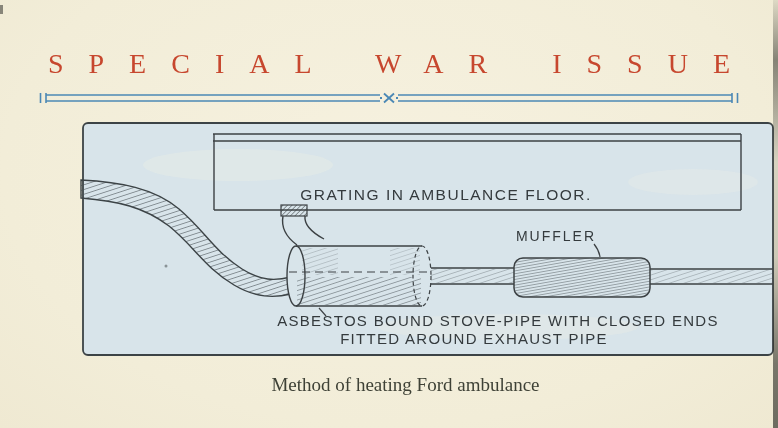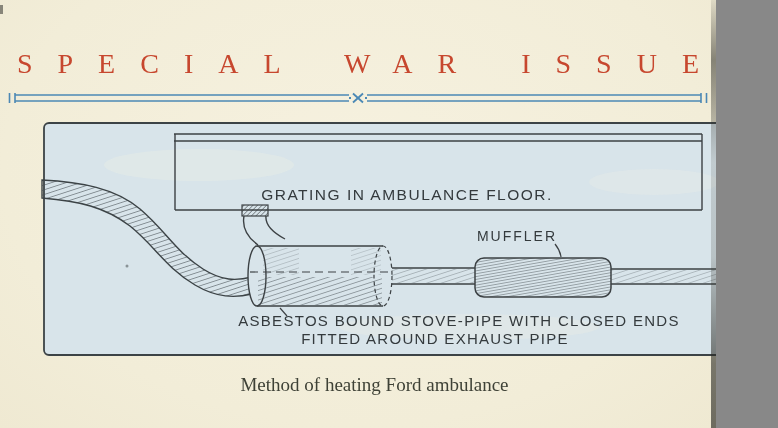--- a/index.html
+++ b/index.html
@@ -1,18 +1,18 @@
 <!DOCTYPE html>
 <html><head>
 <meta charset="utf-8">
 <style>
   html,body { margin:0; padding:0; background:#888; }
   .page {
     position:relative;
-    width:716px; height:428px;
+    width:778px; height:428px;
     background:#f3eeda;
     background-image: radial-gradient(ellipse at 50% 40%, #f6f1df 0%, #f2edd8 70%, #efe9d2 100%);
     overflow:hidden;
     font-family:"Liberation Serif", serif;
   }
   .masthead {
     margin:48px 0 0 0;
     text-align:center;
     white-space:nowrap;
   }

